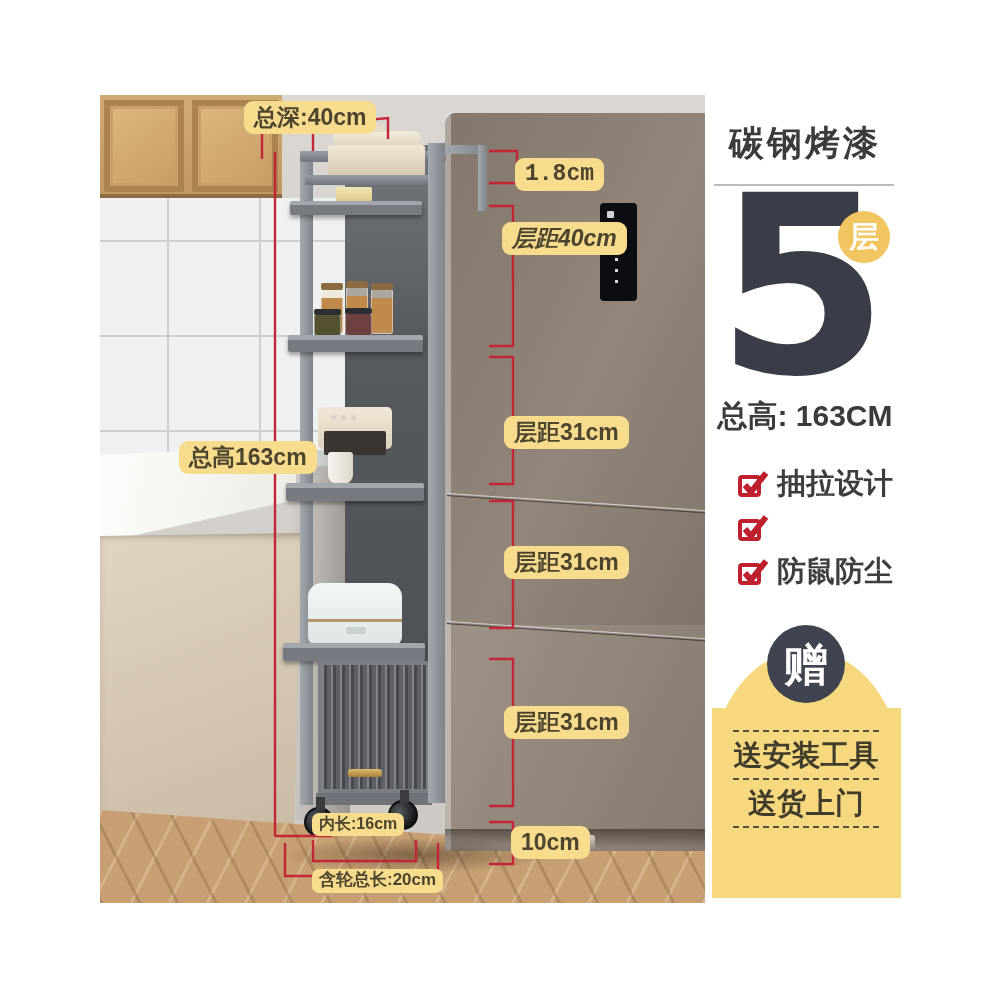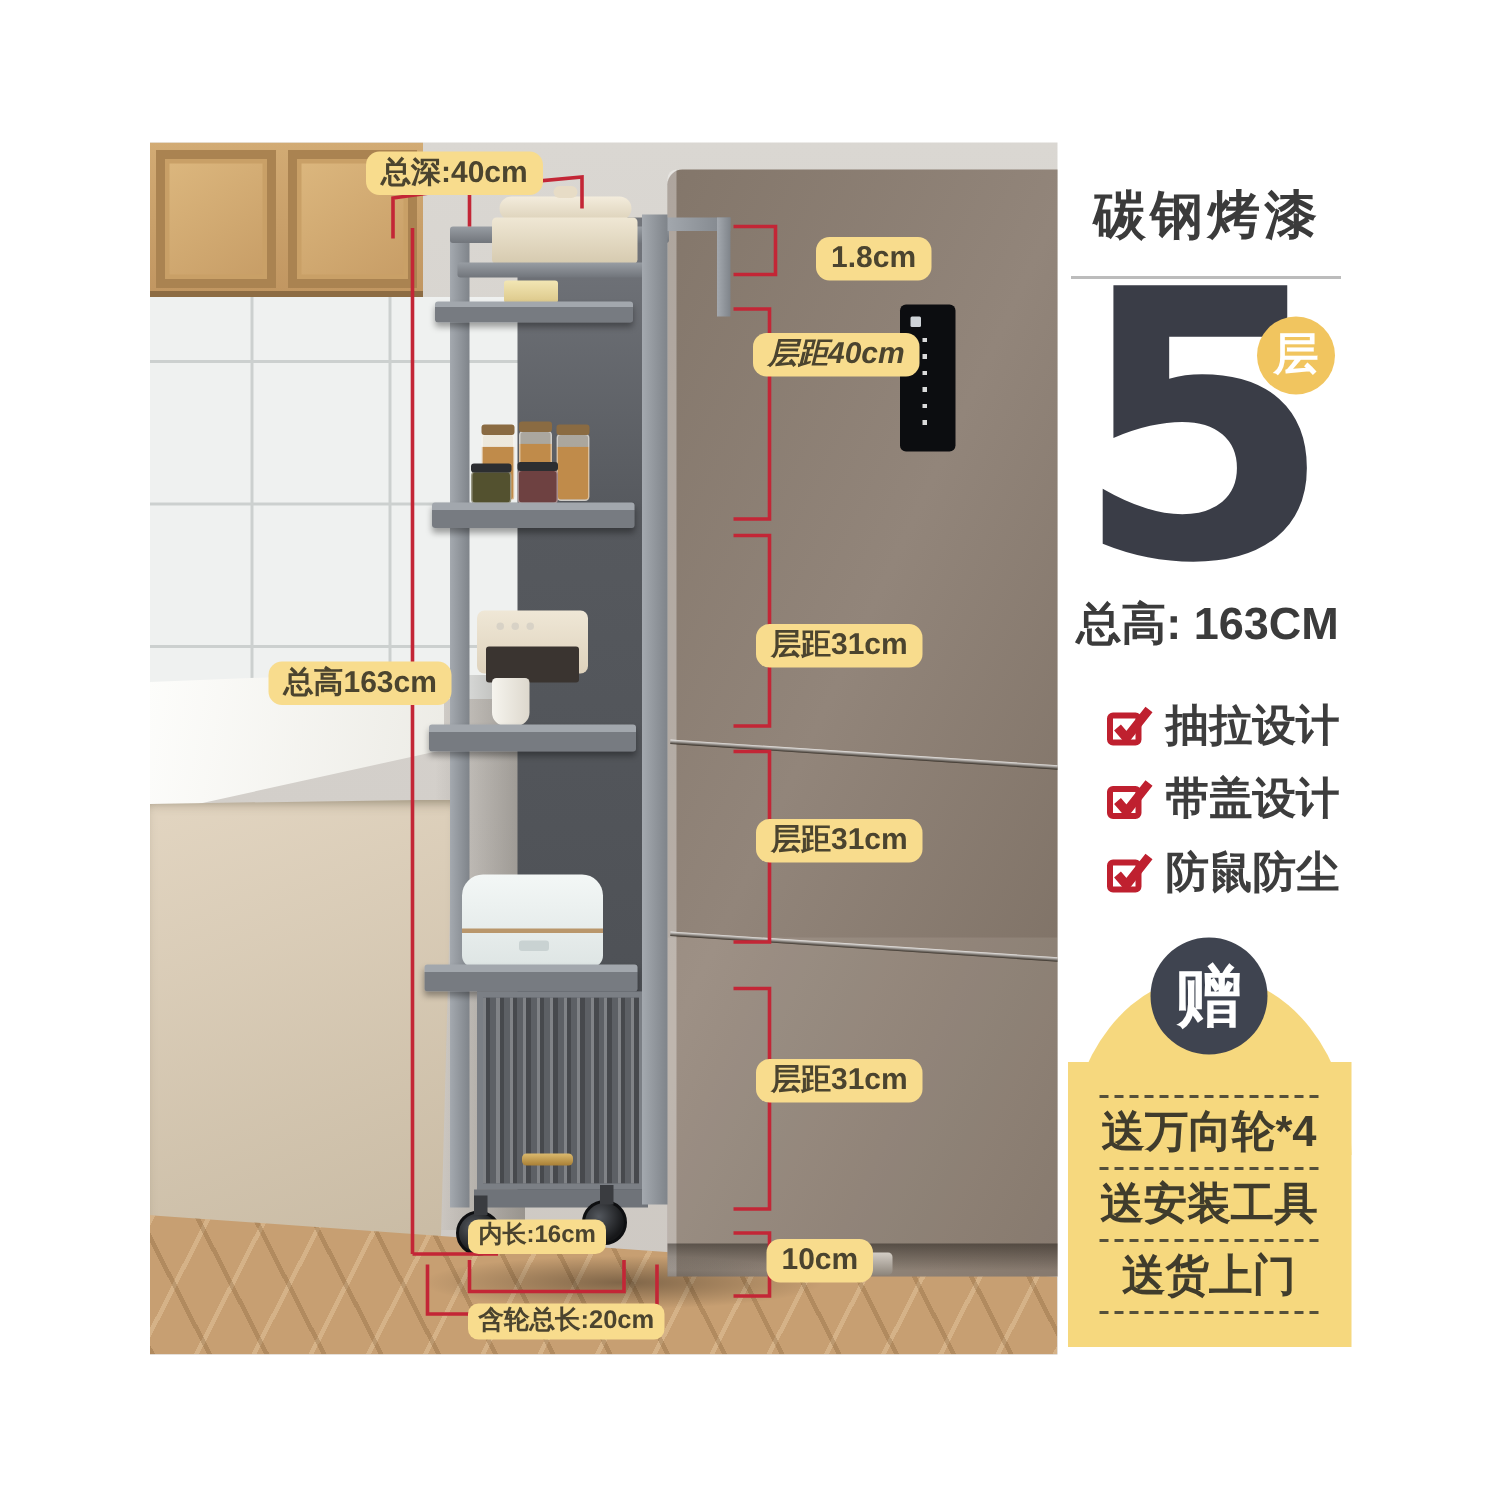--- a/index.html
+++ b/index.html
@@ -82,21 +82,21 @@
   .gdoor-handle{left:248px;top:674px;width:34px;height:8px;background:linear-gradient(180deg,#dcba6d,#a87f36);border-radius:3px;}
   .rack-base{left:216px;top:698px;width:116px;height:12px;background:#6f7379;}
 
   .caster{position:absolute;width:30px;height:30px;border-radius:50%;
     background:radial-gradient(circle at 35% 35%,#54585e,#17181a 70%);border:2px solid #0e0f11;}
   .caster::before{content:"";position:absolute;left:10px;top:-12px;width:9px;height:13px;background:#3a3c40;}
   .rack-shadow{left:180px;top:742px;width:270px;height:36px;background:radial-gradient(ellipse at center,rgba(20,15,10,.4),rgba(20,15,10,0) 70%);}
 
   
   .mlines{position:absolute;left:0;top:0;width:1000px;height:1000px;z-index:20;pointer-events:none;}
-  .tag{position:absolute;z-index:25;background:#f8dc8d;color:#4b442f;font-weight:700;font-size:20px;
+  .tag{position:absolute;z-index:25;background:#f8dc8d;color:#4b442f;font-weight:700;font-size:23px;
        line-height:1.22;padding:2px 10px 3px;border-radius:9px;white-space:nowrap;}
   .tag-sm{font-size:16px;padding:1px 7px 2px;border-radius:7px;}
 
   
   .rp-title{position:absolute;left:705px;top:120px;width:200px;text-align:center;font-size:35px;font-weight:700;
             color:#3b3b3b;letter-spacing:3px;}
   .rp-divider{position:absolute;left:714px;top:184px;width:180px;height:2px;background:#bcbcbc;}
   .rp-five{position:absolute;left:716px;top:162px;font-family:"DejaVu Sans","Liberation Sans",sans-serif;
            font-size:248px;line-height:1;font-weight:700;color:#3a3d47;}
   .rp-badge{position:absolute;left:838px;top:211px;width:52px;height:52px;border-radius:50%;background:#f1c55f;
@@ -188,21 +188,21 @@
       <path d="M489,501 H513 V628 H489"></path>
       <path d="M489,659 H513 V806 H489"></path>
       <path d="M489,822 H513 V864 H489"></path>
       <path d="M313,840 V861 H416 V840"></path>
       <path d="M285,843 V876 H438 V843"></path>
     </g>
   </svg>
 
   <div class="tag" style="left:244px;top:101px;">总深:40cm</div>
   <div class="tag" style="left:179px;top:441px;">总高163cm</div>
-  <div class="tag" style="left:544px;top:158px;">1.8cm</div>
+  <div class="tag" style="left:515px;top:158px;font-family:Liberation Mono, monospace;">1.8cm</div>
   <div class="tag" style="left:502px;top:222px;font-style:italic;">层距40cm</div>
   <div class="tag" style="left:504px;top:416px;">层距31cm</div>
   <div class="tag" style="left:504px;top:546px;">层距31cm</div>
   <div class="tag" style="left:504px;top:706px;">层距31cm</div>
   <div class="tag" style="left:511px;top:826px;">10cm</div>
   <div class="tag tag-sm" style="left:312px;top:813px;">内长:16cm</div>
   <div class="tag tag-sm" style="left:312px;top:869px;font-size:17px;">含轮总长:20cm</div>
 
   <div class="rp-title">碳钢烤漆</div>
   <div class="rp-divider"></div>
@@ -216,34 +216,32 @@
         <rect x="3" y="8" width="19" height="18" rx="2" fill="#ffffff" stroke="#bf202f" stroke-width="4"></rect>
         <polyline points="8,16 14,23 29,4" stroke="#bf202f" stroke-width="6" fill="none"></polyline>
       </svg>
       <span>抽拉设计</span>
     </div>
     <div class="feat">
       <svg width="32" height="30" viewBox="0 0 32 30">
         <rect x="3" y="8" width="19" height="18" rx="2" fill="#ffffff" stroke="#bf202f" stroke-width="4"></rect>
         <polyline points="8,16 14,23 29,4" stroke="#bf202f" stroke-width="6" fill="none"></polyline>
       </svg>
-      <span>带盖设计</span>
     </div>
     <div class="feat">
       <svg width="32" height="30" viewBox="0 0 32 30">
         <rect x="3" y="8" width="19" height="18" rx="2" fill="#ffffff" stroke="#bf202f" stroke-width="4"></rect>
         <polyline points="8,16 14,23 29,4" stroke="#bf202f" stroke-width="6" fill="none"></polyline>
       </svg>
       <span>防鼠防尘</span>
     </div>
   </div>
 
   <div class="gift-arc"></div>
   <div class="gift-rect"></div>
   <div class="gift-circle">赠</div>
   <div class="gift-rows">
-    <div class="gift-row">送万向轮*4</div>
     <div class="gift-row">送安装工具</div>
     <div class="gift-row">送货上门</div>
     <div class="gift-row last"></div>
   </div>
 
 </div>
 
 </body></html>

